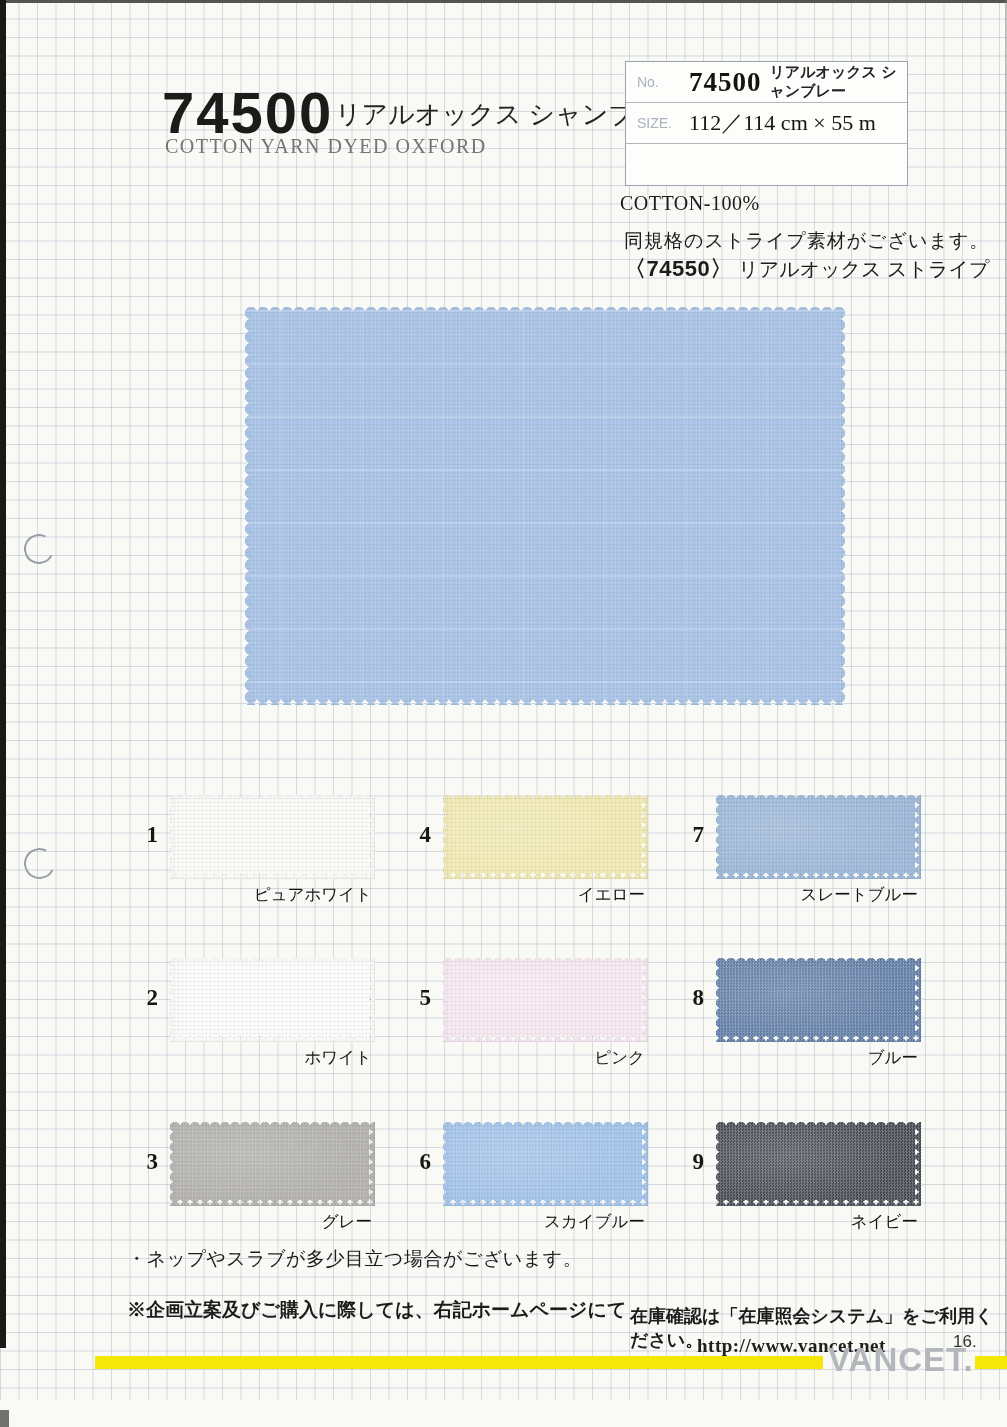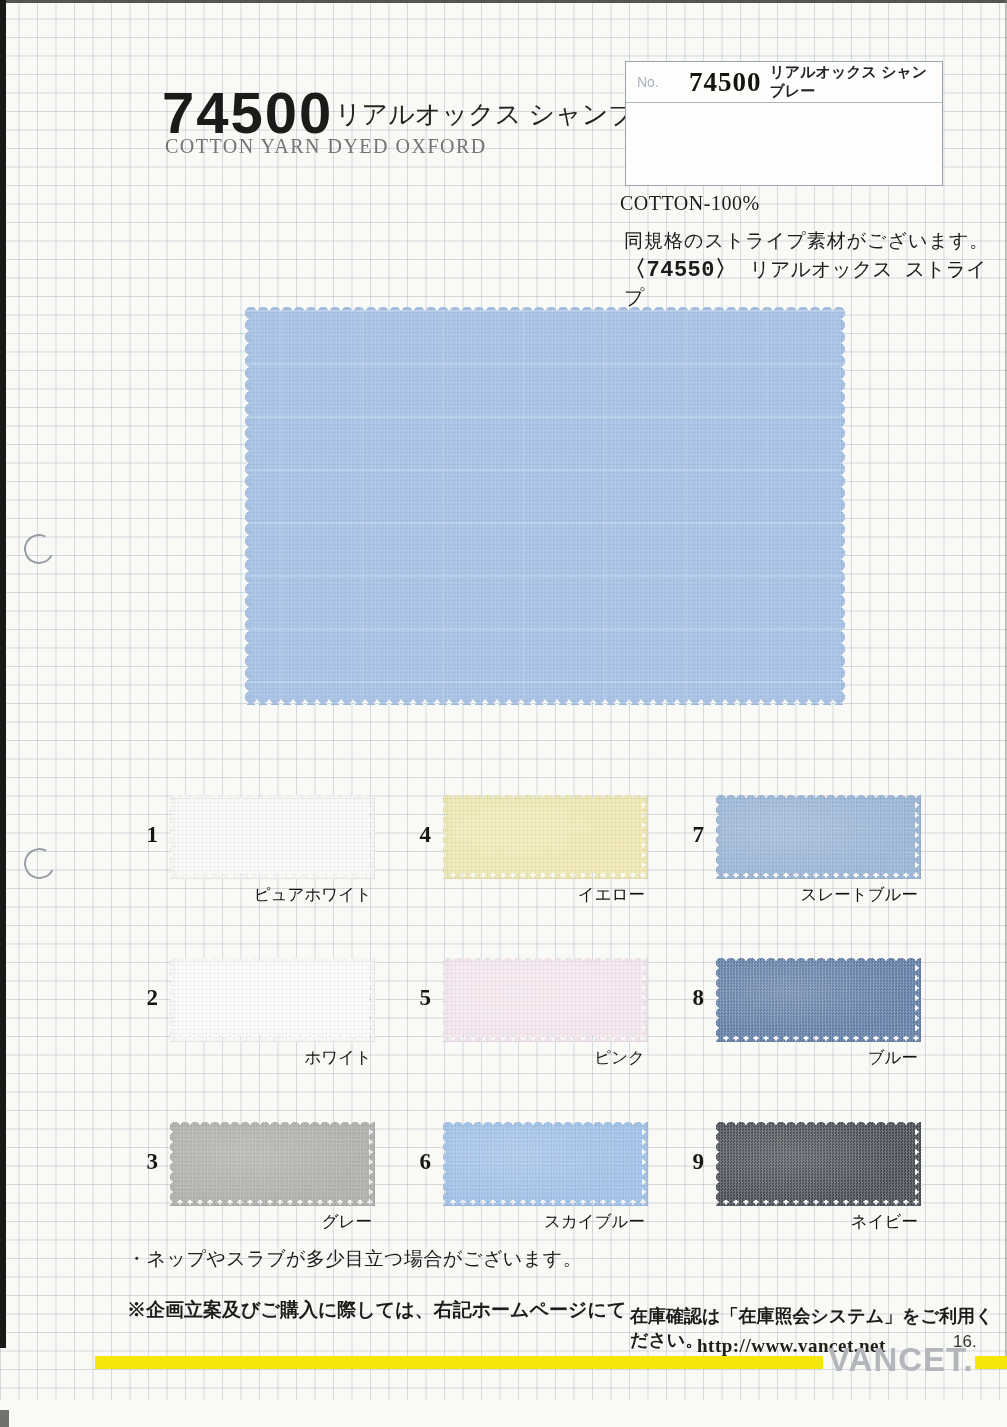--- a/index.html
+++ b/index.html
@@ -21,33 +21,33 @@
         transform:rotate(-18deg);background:transparent;}
   .hole1{left:24px;top:534px;width:26px;height:26px;}
   .hole2{left:24px;top:848px;width:27px;height:27px;}
   
   .title-no{left:162px;top:84px;font-family:"Liberation Sans","DejaVu Sans",sans-serif;
             font-weight:700;font-size:58px;line-height:1;letter-spacing:2px;color:#1b1b19;}
   .title-jp{left:335px;top:101px;font-family:"Liberation Sans","DejaVu Sans",sans-serif;
             font-weight:500;font-size:26px;line-height:1;color:#24241f;}
   .title-en{left:165px;top:135px;font-size:20px;letter-spacing:1.5px;color:#737373;}
   
-  .spec-box{left:625px;top:61px;width:318px;height:125px;background:#fdfdfb;
+  .spec-box{left:625px;top:61px;width:283px;height:125px;background:#fdfdfb;
             border:1px solid #9ba3aa;box-sizing:border-box;}
   .spec-row{position:relative;height:41px;box-sizing:border-box;display:flex;align-items:center;}
   .spec-row.b{border-bottom:1px solid #aeb6bd;}
   .spec-label{width:52px;padding-left:11px;font-family:"Liberation Sans","DejaVu Sans",sans-serif;
               font-size:14px;color:#a9b3be;flex:none;}
   .spec-v-no{font-weight:700;font-size:27px;letter-spacing:1px;color:#14140f;}
   .spec-v-sub{font-family:"Liberation Sans","DejaVu Sans",sans-serif;font-weight:600;
               font-size:15px;margin-left:8px;color:#222;}
   .spec-v{font-size:22px;color:#15150f;}
   .composition{left:620px;top:192px;font-size:20px;letter-spacing:.5px;}
   .stripe1{left:624px;top:228px;font-size:19px;letter-spacing:1px;}
-  .stripe2{left:624px;top:254px;font-family:Liberation Mono, monospace;font-size:20px;}
+  .stripe2{left:624px;top:254px;font-family:Liberation Sans, sans-serif;font-size:20px;text-align:right;}
   .stripe2 .refno{font-weight:700;font-size:22px;letter-spacing:.5px;}
   
   .fabric{position:absolute;
     -webkit-mask-image:linear-gradient(#000 0 0),radial-gradient(circle at 5px 5px,#000 4.9px,transparent 5.3px);
     -webkit-mask-size:calc(100% - 12px) calc(100% - 12px),10px 10px;
     -webkit-mask-position:6px 6px,0 0;
     -webkit-mask-repeat:no-repeat,repeat;
     mask-image:linear-gradient(#000 0 0),radial-gradient(circle at 5px 5px,#000 4.9px,transparent 5.3px);
     mask-size:calc(100% - 12px) calc(100% - 12px),10px 10px;
     mask-position:6px 6px,0 0;
@@ -116,20 +116,24 @@
   <div class="abs title-no">74500</div>
   <div class="abs title-jp">リアルオックス シャンブレー</div>
   <div class="abs title-en">COTTON YARN DYED OXFORD</div>
 
   <div class="abs spec-box">
     <div class="spec-row b">
       <span class="spec-label">No.</span>
       <span class="spec-v-no">74500</span>
       <span class="spec-v-sub">リアルオックス シャンブレー</span>
     </div>
+    <div class="spec-row b">
+      <span class="spec-label">SIZE.</span>
+      <span class="spec-v">112／114 cm × 55 m</span>
+    </div>
   </div>
 
   <div class="abs composition">COTTON-100%</div>
   <div class="abs stripe1">同規格のストライプ素材がございます。</div>
   <div class="abs stripe2">
     <span class="refno">〈74550〉</span>
     <span>リアルオックス ストライプ</span>
   </div>
 
   <div class="fabric main-swatch" style="background-color: rgb(167, 195, 231);"></div>

